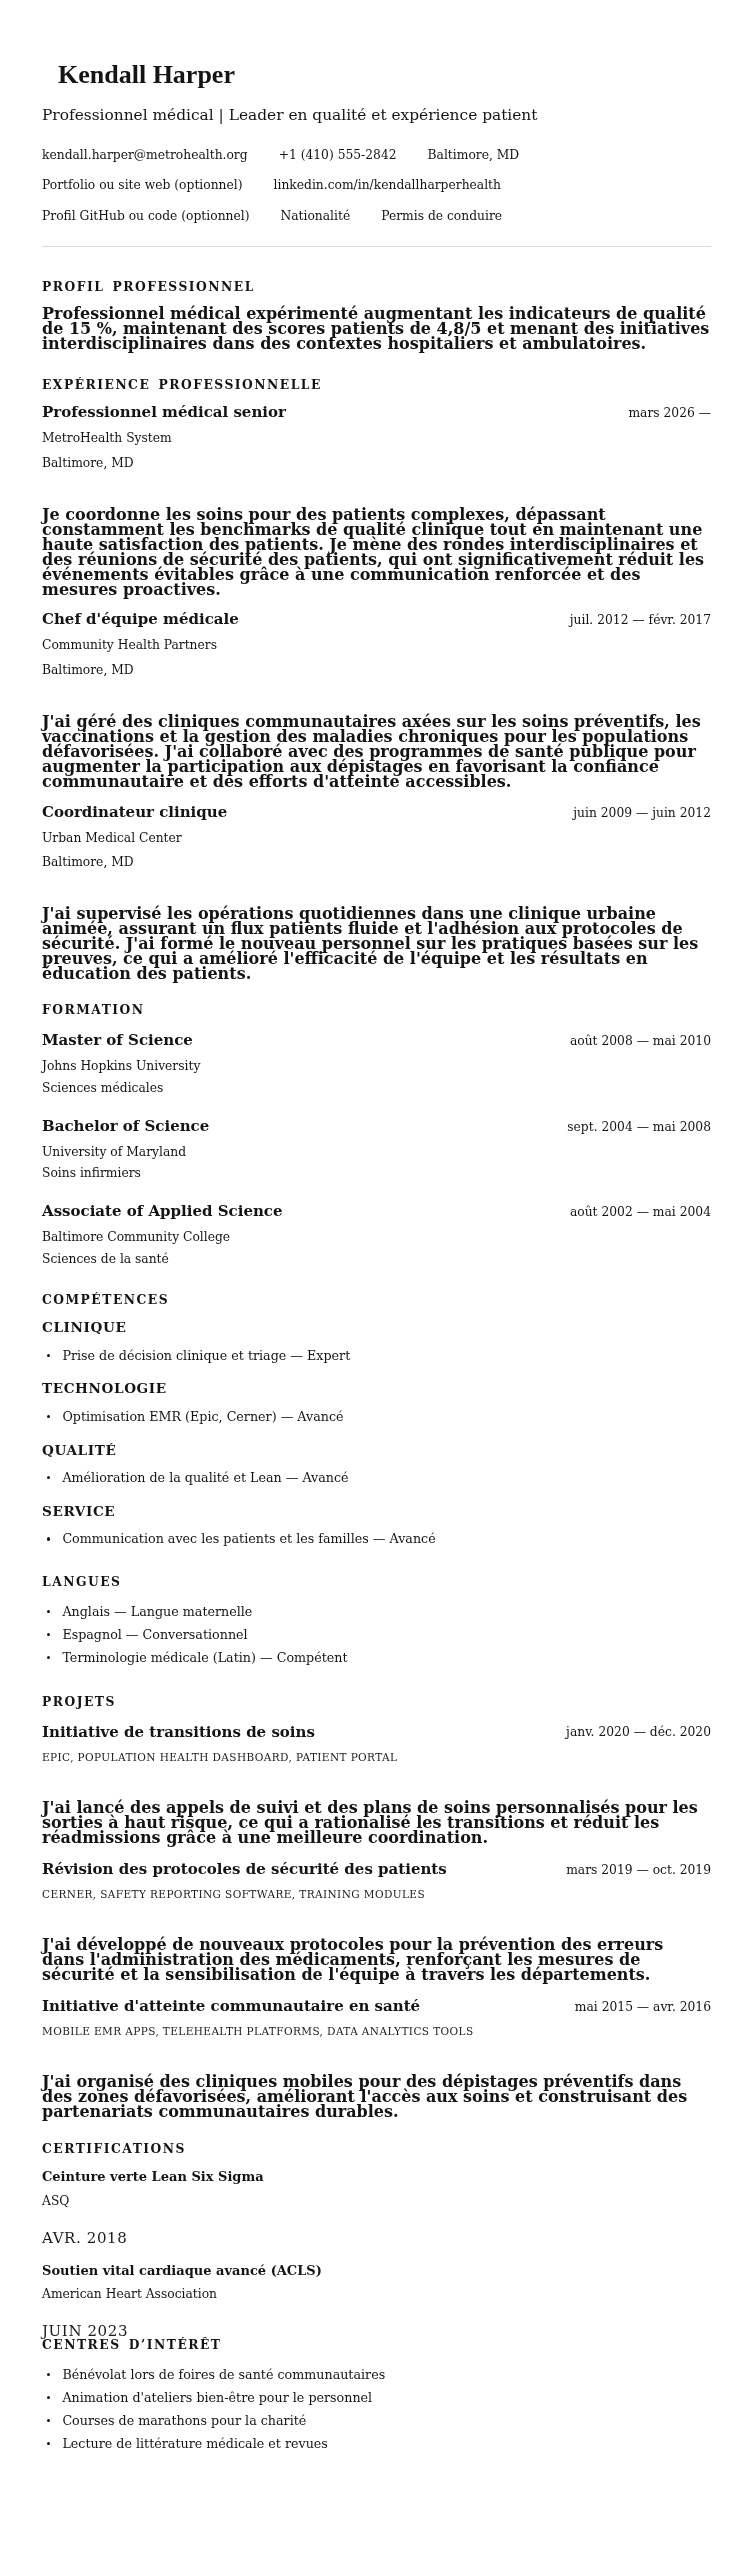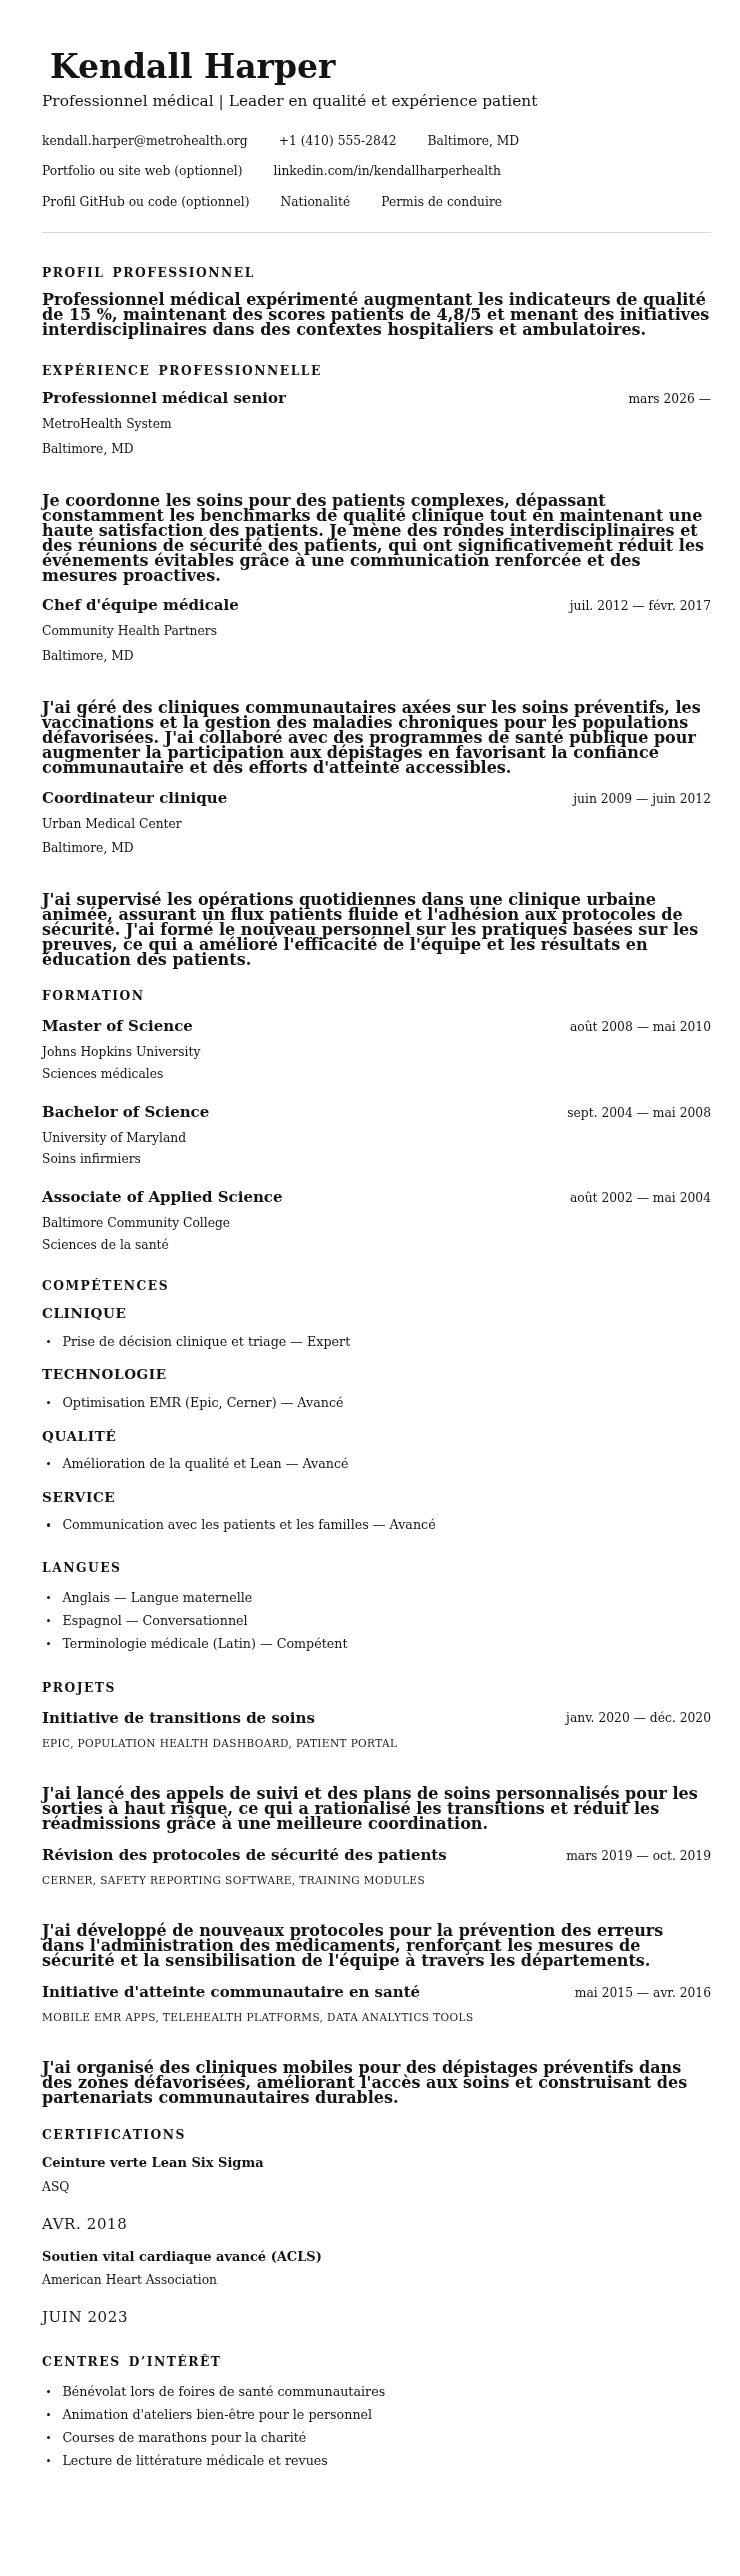--- a/index.html
+++ b/index.html
@@ -8,40 +8,40 @@
     height: 2576px;
     box-sizing: border-box;
     padding: 44px 30px 0 42px;
     overflow: hidden;
     background: #ffffff;
     color: #141414;
     font-family: "DejaVu Serif", "Liberation Serif", serif;
   }
 
   
-  .name { font-size: 33px; line-height: 30px; font-weight: 700; margin: 8px; }
+  .name { font-size: 26px; line-height: 30px; font-weight: 700; margin: 16px; font-family: Liberation Serif, serif; }
   .tagline { font-size: 15.4px; line-height: 18.5px; margin-top: 10px; }
   .contact-row { display: flex; gap: 31px; font-size: 12.3px; line-height: 15px; }
   .contact-row.r1 { margin-top: 23.5px; }
   .contact-row.r2, .contact-row.r3 { margin-top: 15.4px; }
   .divider { margin-top: 22px; border-top: 1.2px solid #d8d8d8; height: 0; }
 
   
   .section-heading {
     font-size: 12.3px; line-height: 15px; font-weight: 700;
     letter-spacing: 1.5px; word-spacing: 2.5px; margin: 0;
   }
   .mt-profile { margin-top: 32px; }
   .mt-exp { margin-top: 26px; }
   .mt-form { margin-top: 21px; }
   .mt-comp { margin-top: 25px; }
   .mt-lang { margin-top: 23.5px; }
   .mt-proj { margin-top: 25px; }
   .mt-cert { margin-top: 22px; }
-  .mt-int  { margin-top: 31px; }
+  .mt-int  { }
 
   
   .para { font-size: 16px; line-height: 15px; margin: 12.3px 0 0 0; max-width: 669px; font-weight: bold; }
 
   
   .entry-head { display: flex; justify-content: space-between; align-items: flex-start; }
   .entry-title { font-size: 15px; line-height: 18.5px; font-weight: 700; }
   .entry-date { font-size: 12.3px; line-height: 16px; white-space: nowrap; padding-top: 1.9px; }
   .meta { font-size: 12.3px; line-height: 16px; }
   .job { margin-top: 13.6px; }

